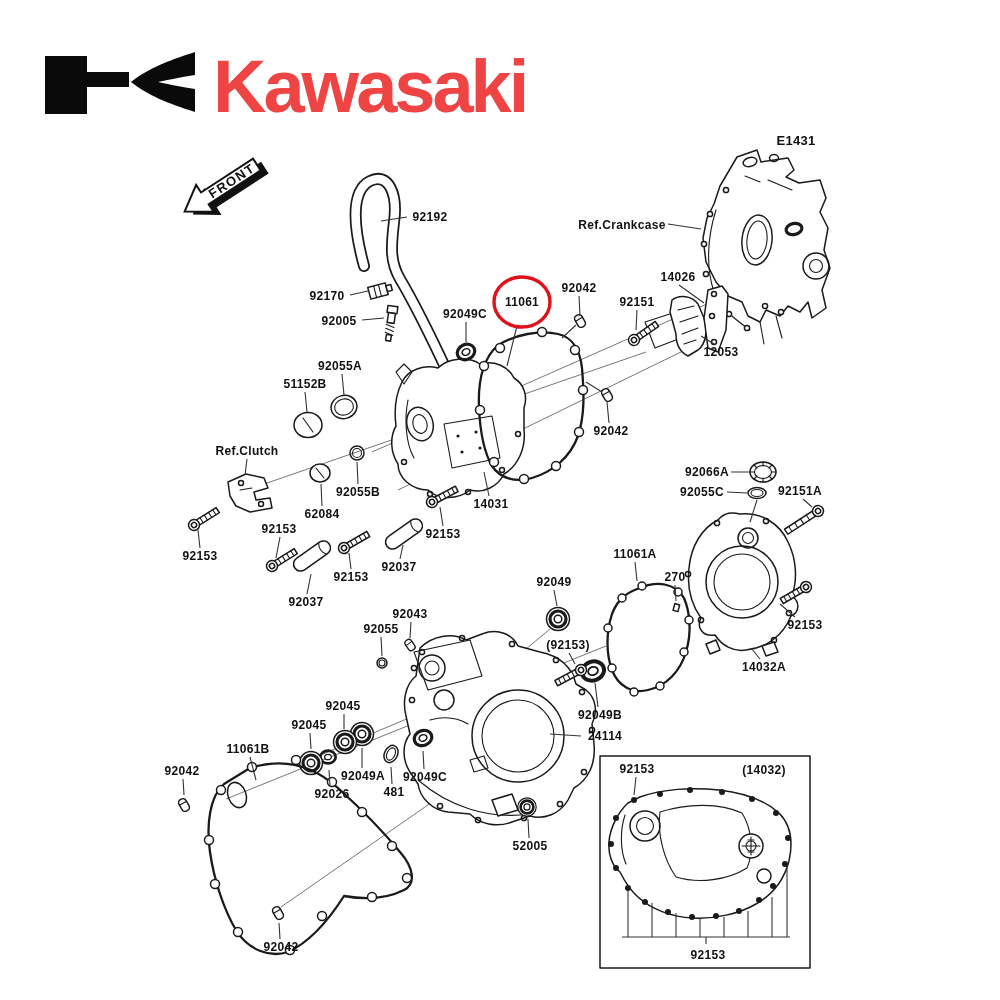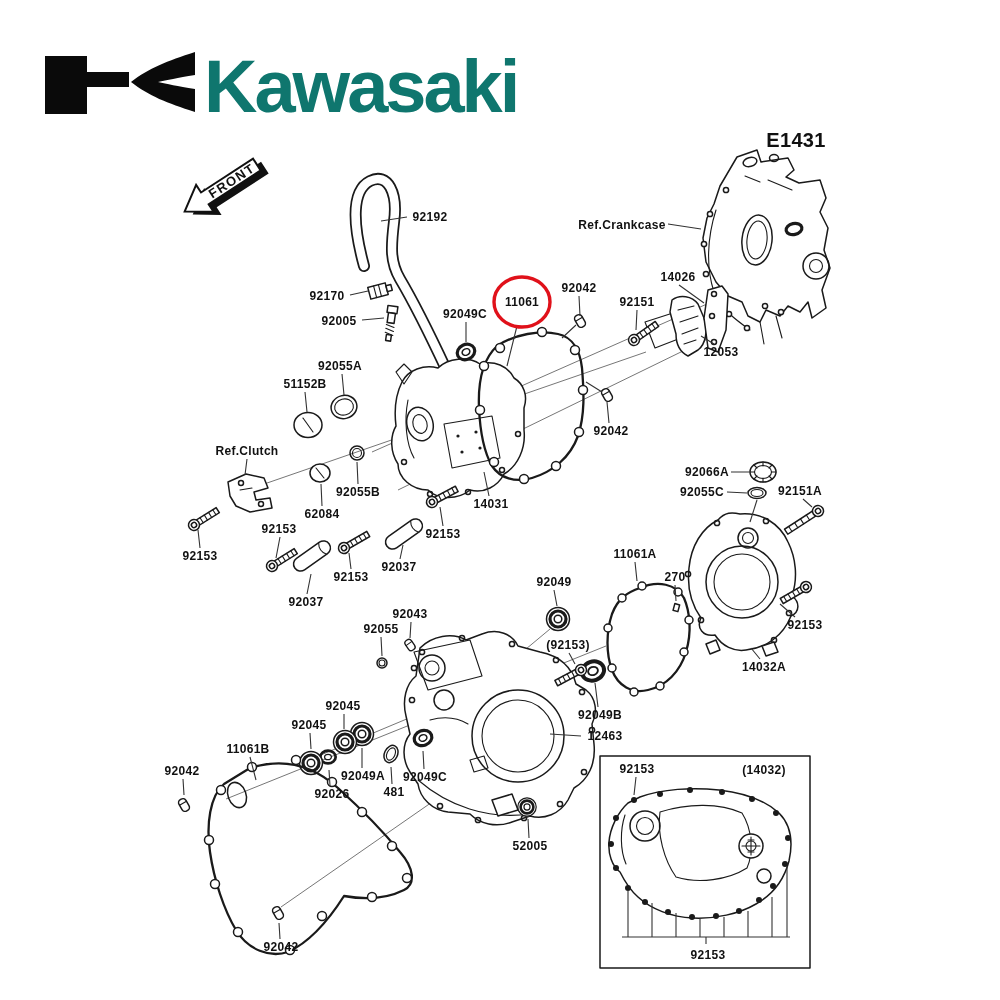--- a/index.html
+++ b/index.html
@@ -1,24 +1,24 @@
 <!DOCTYPE html>
 <html><head>
 <meta charset="utf-8">
 <style>
   html,body{margin:0;padding:0;background:#fff;}
   #page{position:relative;width:1000px;height:1000px;background:#fff;overflow:hidden;
         font-family:"Liberation Sans",sans-serif;}
   #art{position:absolute;left:0;top:0;}
   .lbl{position:absolute;transform:translate(-50%,-50%);white-space:nowrap;
        font-weight:bold;font-size:12px;color:#111;letter-spacing:.3px;}
-  .lbl.small{font-size:20px;}
+  .lbl.small{font-size:13px;}
   #logo{position:absolute;left:45px;top:50px;display:flex;align-items:center;height:74px;}
-  #wordmark{font-weight:bold;font-size:74px;letter-spacing:-3px;color:#0f766e;
-            margin-left:7px;line-height:1;}
+  #wordmark{font-weight:bold;font-size:74px;letter-spacing:-3px;color:#ef4444;
+            margin-left:16px;line-height:1;}
   
   .o{stroke:#1a1a1a;fill:#fff;stroke-width:1.5;stroke-linejoin:round;stroke-linecap:round;}
   .n{stroke:#1a1a1a;fill:none;stroke-width:1.5;stroke-linejoin:round;stroke-linecap:round;}
   .t{stroke:#1a1a1a;fill:none;stroke-width:1.1;stroke-linejoin:round;stroke-linecap:round;}
   .g{stroke:#1a1a1a;fill:none;stroke-width:2.3;stroke-linejoin:round;}
   .d{stroke:#1a1a1a;fill:none;stroke-width:3.2;}
   .ld{stroke:#333;fill:none;stroke-width:1.1;}
   .ax{stroke:#666;fill:none;stroke-width:.9;}
   .dot{fill:#1a1a1a;stroke:none;}
 </style>
@@ -420,21 +420,21 @@
 <div class="lbl" style="left:800px;top:491px">92151A</div>
 <div class="lbl" style="left:635px;top:554px">11061A</div>
 <div class="lbl" style="left:675px;top:577px">270</div>
 <div class="lbl" style="left:554px;top:582px">92049</div>
 <div class="lbl" style="left:805px;top:625px">92153</div>
 <div class="lbl" style="left:764px;top:667px">14032A</div>
 <div class="lbl" style="left:410px;top:614px">92043</div>
 <div class="lbl" style="left:381px;top:629px">92055</div>
 <div class="lbl" style="left:568px;top:645px">(92153)</div>
 <div class="lbl" style="left:600px;top:715px">92049B</div>
-<div class="lbl" style="left:605px;top:736px">12463</div>
+<div class="lbl" style="left:605px;top:736px">24114</div>
 <div class="lbl" style="left:343px;top:706px">92045</div>
 <div class="lbl" style="left:309px;top:725px">92045</div>
 <div class="lbl" style="left:363px;top:776px">92049A</div>
 <div class="lbl" style="left:332px;top:794px">92026</div>
 <div class="lbl" style="left:394px;top:792px">481</div>
 <div class="lbl" style="left:425px;top:777px">92049C</div>
 <div class="lbl" style="left:248px;top:749px">11061B</div>
 <div class="lbl" style="left:182px;top:771px">92042</div>
 <div class="lbl" style="left:530px;top:846px">52005</div>
 <div class="lbl" style="left:281px;top:947px">92042</div>

